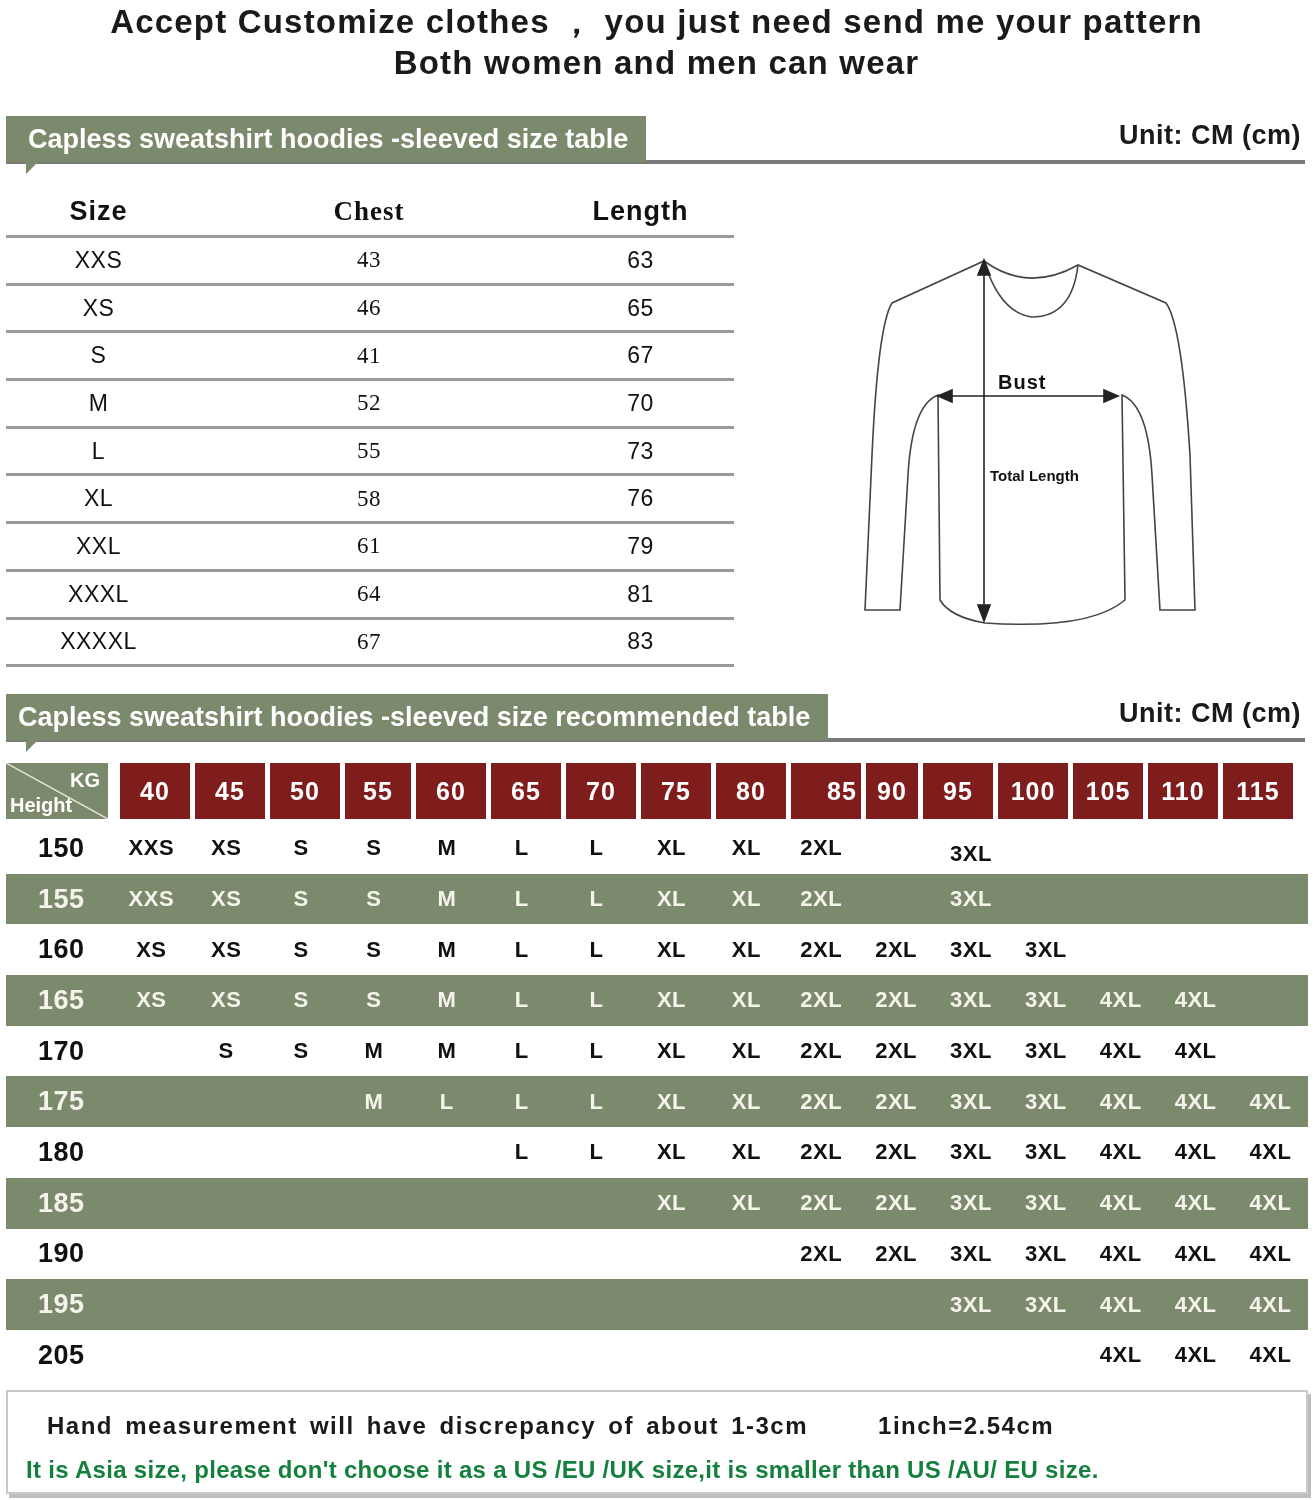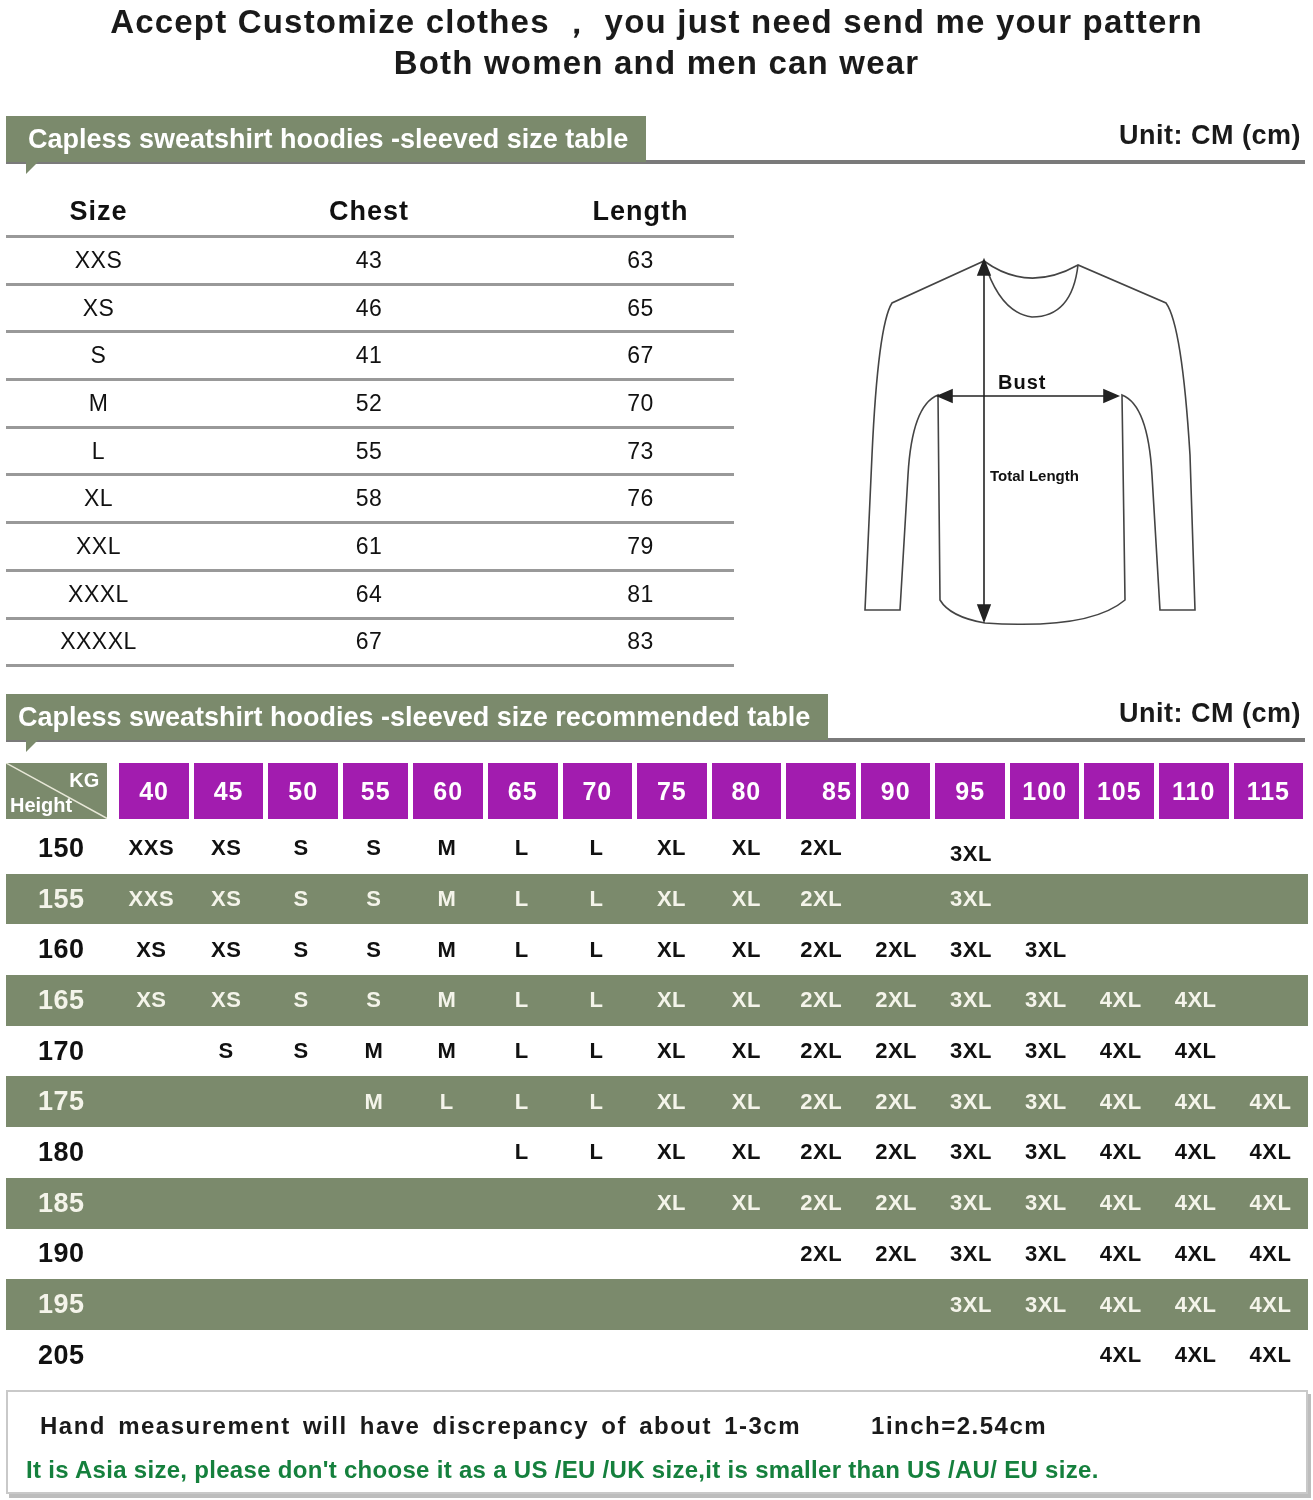--- a/index.html
+++ b/index.html
@@ -14,43 +14,43 @@
   .section-tab { position: absolute; left: 0; top: 0; height: 46px; background: #7b8a6c; color: #fff; font-weight: bold; font-size: 27px; line-height: 46px; padding-left: 22px; padding-right: 18px; white-space: nowrap; }
   .section-tab::after { content: ""; position: absolute; left: 20px; bottom: -12px; border-left: 0 solid transparent; border-right: 12px solid transparent; border-top: 12px solid #7b8a6c; }
   .section-line { position: absolute; left: 0; right: 0; bottom: 0; height: 4px; background: #7a7a7a; }
   .unit { position: absolute; right: 4px; top: 0; font-size: 27px; font-weight: bold; letter-spacing: 0.5px; color: #1a1a1a; }
 
   
   .size-table { position: absolute; left: 6px; top: 188px; width: 728px; }
   .size-header { display: flex; height: 50px; align-items: center; font-weight: bold; font-size: 27px; letter-spacing: 1px; border-bottom: 3px solid #999; }
   .size-row { display: flex; height: 47.7px; align-items: center; font-size: 23px; border-bottom: 3px solid #999; letter-spacing: 0.5px; }
   .c-size { width: 185px; text-align: center; }
-  .c-chest { width: 356px; text-align: center; }
+  .c-chest { width: 356px; text-align: center; font-family: Liberation Serif, serif; }
   .c-length { width: 187px; text-align: center; }
 
   
   .diagram { position: absolute; left: 860px; top: 255px; width: 345px; height: 375px; }
   .diagram svg { width: 100%; height: 100%; }
 
   
   .rec-grid { position: absolute; left: 6px; top: 763px; width: 1302px; }
   .rec-header { display: flex; height: 56px; }
   .corner { position: relative; width: 102px; height: 56px; background: #7b8a6c; margin-right: 12px; overflow: hidden; }
   .corner svg { position: absolute; left: 0; top: 0; }
   .corner .kg { position: absolute; right: 8px; top: 6px; color: #fff; font-weight: bold; font-size: 20px; }
   .corner .ht { position: absolute; left: 4px; bottom: 2px; color: #fff; font-weight: bold; font-size: 20px; }
-  .kg-cell { height: 56px; background: #a21caf; color: #fff; font-weight: bold; font-size: 25px; display: flex; align-items: center; justify-content: center; margin-right: 5px; letter-spacing: 1px; }
+  .kg-cell { height: 56px; background: #7f1d1d; color: #fff; font-weight: bold; font-size: 25px; display: flex; align-items: center; justify-content: center; margin-right: 5px; letter-spacing: 1px; }
   .rec-rows { position: absolute; left: 0; top: 60px; width: 1302px; }
   .rec-row { position: relative; display: flex; height: 50.7px; align-items: center; font-size: 22px; font-weight: bold; letter-spacing: 0.5px; }
   .rec-row.shaded { background: #7b8a6c; color: #f4f4ea; }
   .rec-row .h { width: 108px; text-align: left; padding-left: 32px; font-size: 27px; }
   .rec-row .v { text-align: center; }
 
   .note-box { position: absolute; left: 6px; top: 1390px; width: 1302px; height: 104px; border: 2px solid #c9c9c9; box-shadow: 3px 4px 0 #bdbdbd; background: #fff; }
-  .note1 { position: absolute; left: 32px; top: 20px; font-size: 24px; font-weight: bold; letter-spacing: 1.5px; word-spacing: 4px; color: #1a1a1a; }
+  .note1 { position: absolute; left: 39px; top: 20px; font-size: 24px; font-weight: bold; letter-spacing: 1.5px; word-spacing: 4px; color: #1a1a1a; }
   .note1 .inch { margin-left: 70px; }
   .note2 { position: absolute; left: 18px; top: 64px; font-size: 24px; font-weight: bold; letter-spacing: 0.3px; color: #15803d; }
 </style>
 </head>
 <body>
 
 <div class="headline l1">Accept Customize clothes ， you just need send me your pattern</div>
 <div class="headline l2">Both women and men can wear</div>
 
 <div class="section-head" style="top:116px;">
@@ -151,21 +151,21 @@
   <div class="kg-cell" style="width: 70px;">40</div>
       <div class="kg-cell" style="width: 70px;">45</div>
       <div class="kg-cell" style="width: 70px;">50</div>
       <div class="kg-cell" style="width: 66px;">55</div>
       <div class="kg-cell" style="width: 70px;">60</div>
       <div class="kg-cell" style="width: 70px;">65</div>
       <div class="kg-cell" style="width: 70px;">70</div>
       <div class="kg-cell" style="width: 70px;">75</div>
       <div class="kg-cell" style="width: 70px;">80</div>
       <div class="kg-cell" style="width: 70px; padding-left: 32px;">85</div>
-      <div class="kg-cell" style="width: 70px;">90</div>
+      <div class="kg-cell" style="width: 52px;">90</div>
       <div class="kg-cell" style="width: 70px;">95</div>
       <div class="kg-cell" style="width: 70px;">100</div>
       <div class="kg-cell" style="width: 70px;">105</div>
       <div class="kg-cell" style="width: 70px;">110</div>
       <div class="kg-cell" style="width: 70px;">115</div>
     </div>
   <div class="rec-rows" id="rec-rows">
       <div class="rec-row">
         <div class="h">150</div>
         <div class="v" style="width: 75px;">XXS</div>

